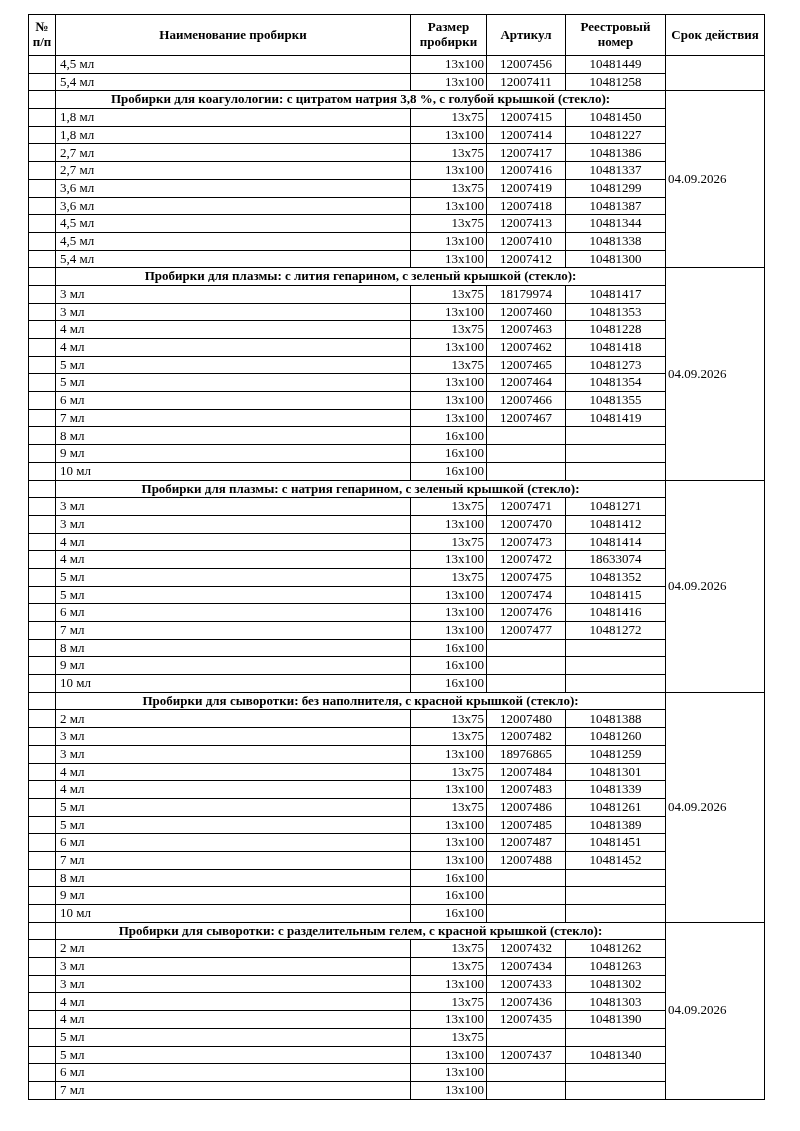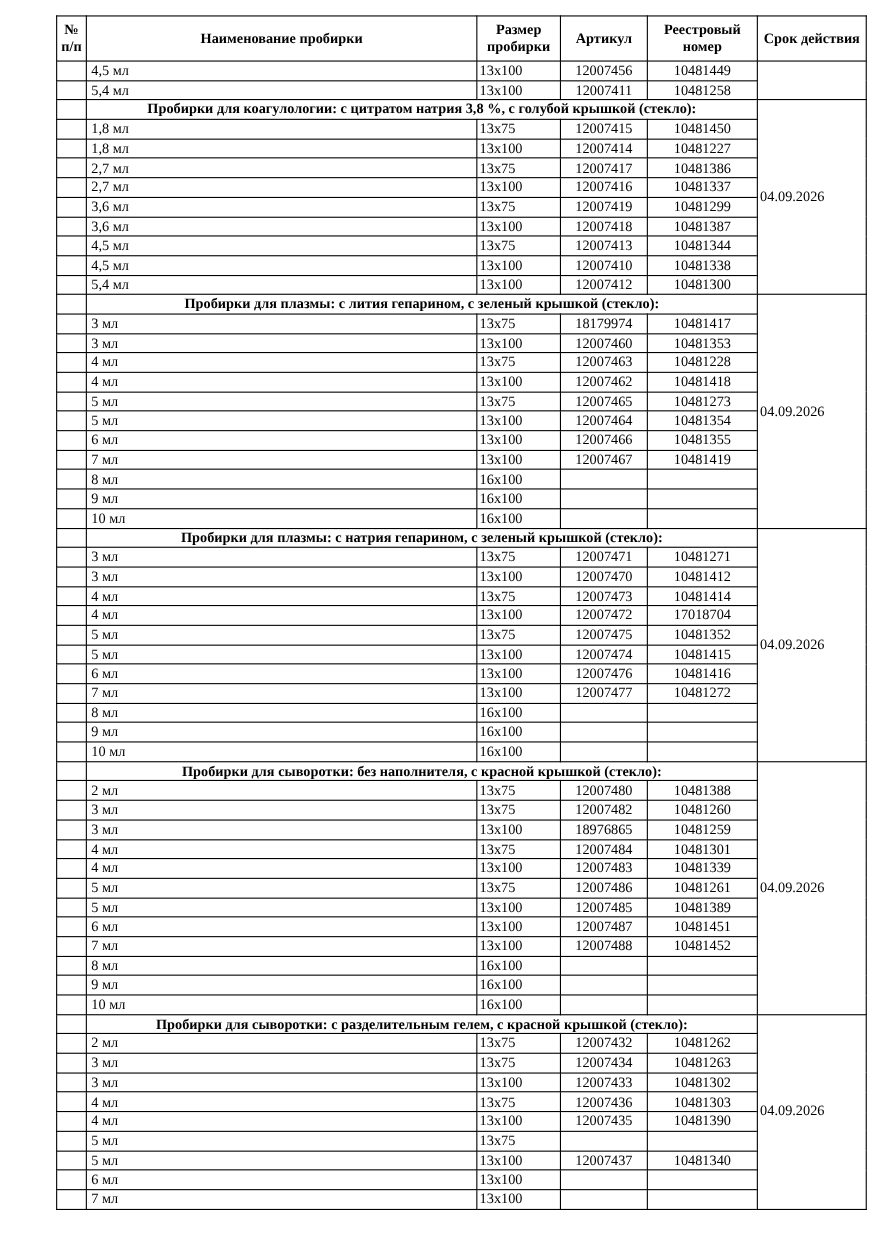--- a/index.html
+++ b/index.html
@@ -12,41 +12,40 @@
     color: #000000;
     overflow: hidden;
   }
   table.doc-table {
     position: absolute;
     left: 28px;
     top: 14px;
     width: 736px;
     border-collapse: collapse;
     table-layout: fixed;
-    margin-left: 23px;
   }
   .doc-table th, .doc-table td {
     border: 1px solid #000000;
     padding: 0 2px;
     font-size: 13px;
     line-height: 1.12;
     overflow: hidden;
     white-space: nowrap;
   }
   .doc-table thead th {
     height: 40px;
     font-weight: bold;
     text-align: center;
     vertical-align: middle;
     white-space: normal;
   }
   .doc-table tbody td { height: 16.7px; vertical-align: middle; }
   td.c-num   { text-align: center; padding-left: 28px; }
   td.c-name  { text-align: left; padding-left: 4px; }
-  td.c-size  { text-align: left; }
+  td.c-size  { text-align: right; }
   td.c-art   { text-align: center; }
   td.c-reg   { text-align: center; }
   td.c-valid { text-align: left; vertical-align: middle; }
   td.sec-num   { text-align: center; font-size: 13px; }
   td.sec-title { text-align: center; font-weight: bold; white-space: normal; }
 </style>
 </head>
 <body>
 
 <div class="page">
@@ -259,21 +258,21 @@
           <td class="c-name">4 мл</td>
           <td class="c-size">13x75</td>
           <td class="c-art">12007473</td>
           <td class="c-reg">10481414</td>
         </tr>
         <tr>
           <td class="c-num"></td>
           <td class="c-name">4 мл</td>
           <td class="c-size">13x100</td>
           <td class="c-art">12007472</td>
-          <td class="c-reg">17018704</td>
+          <td class="c-reg">18633074</td>
         </tr>
         <tr>
           <td class="c-num"></td>
           <td class="c-name">5 мл</td>
           <td class="c-size">13x75</td>
           <td class="c-art">12007475</td>
           <td class="c-reg">10481352</td>
         </tr>
         <tr>
           <td class="c-num"></td>

